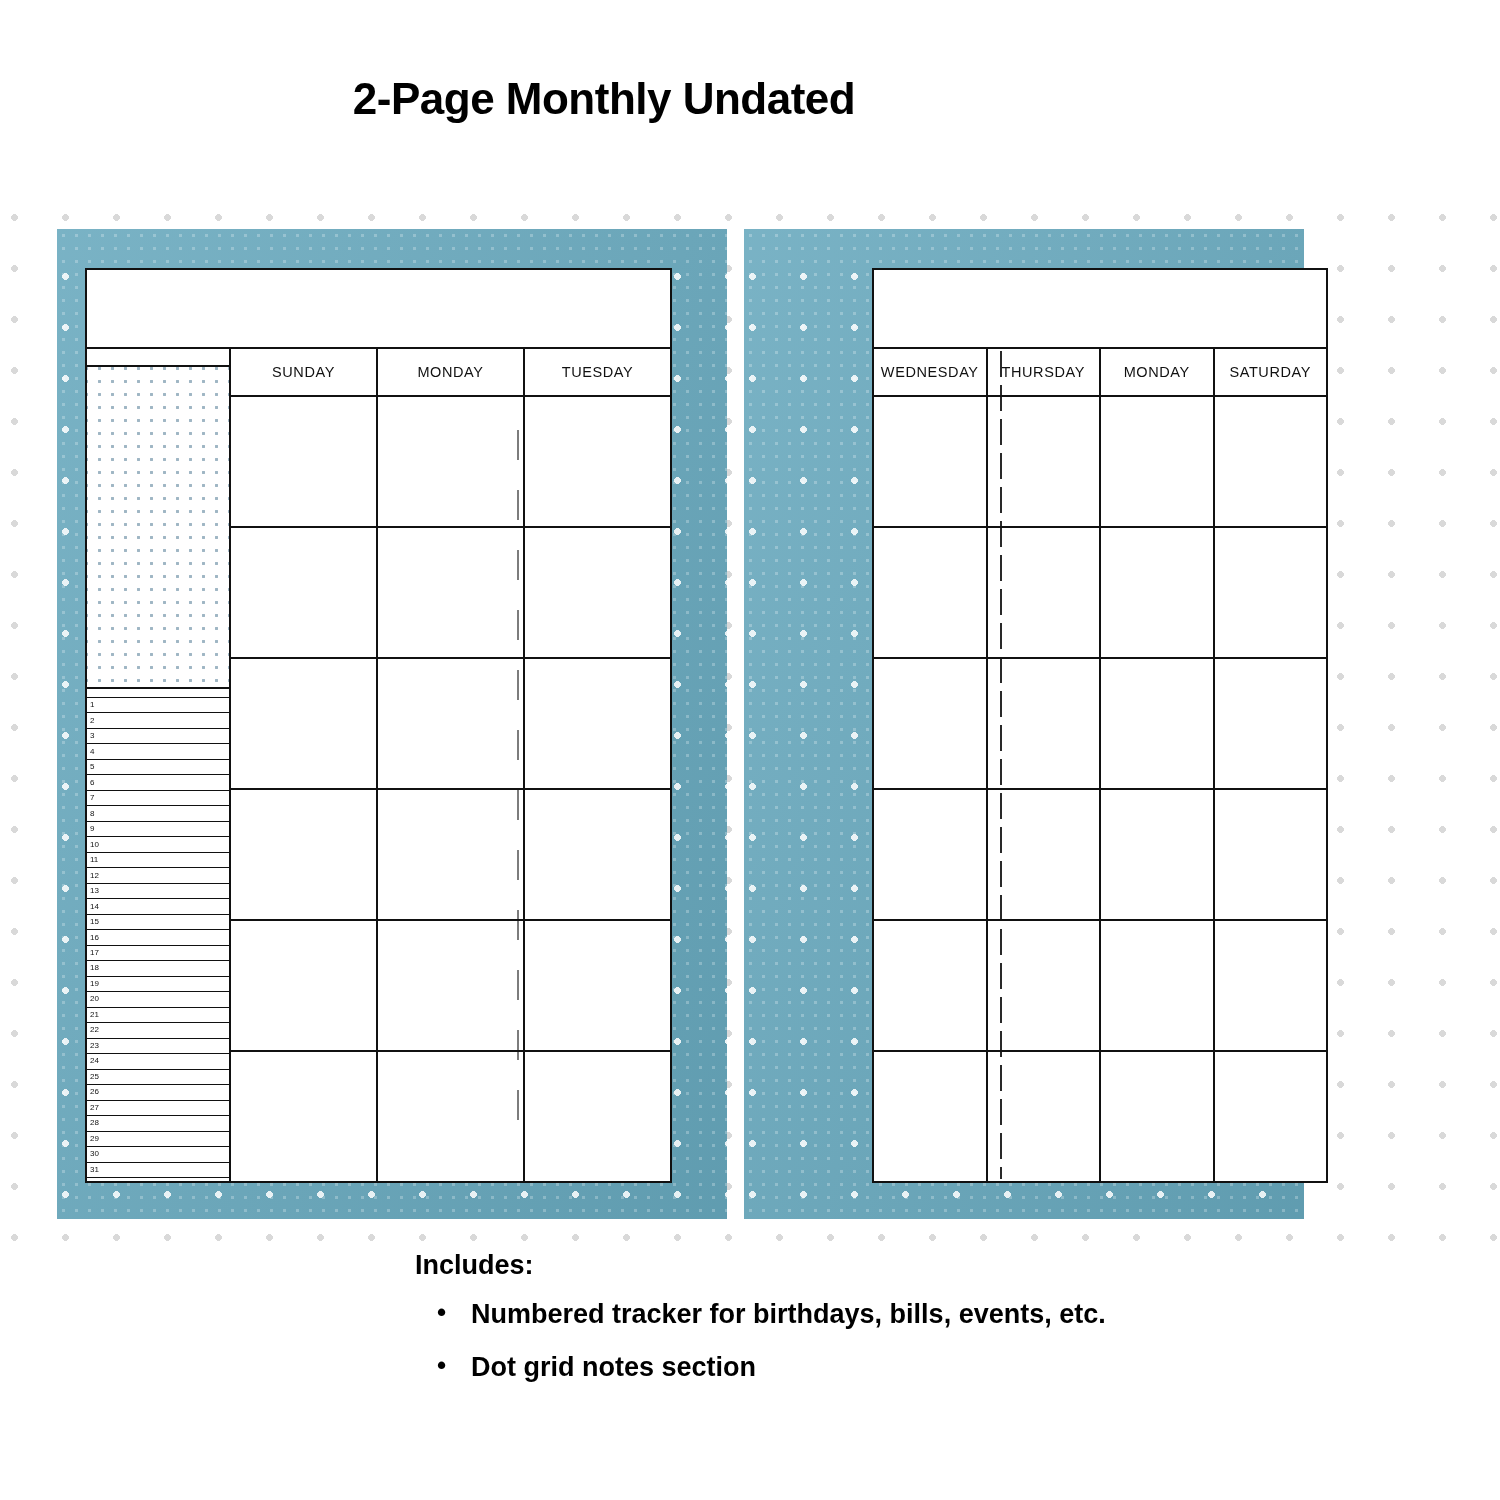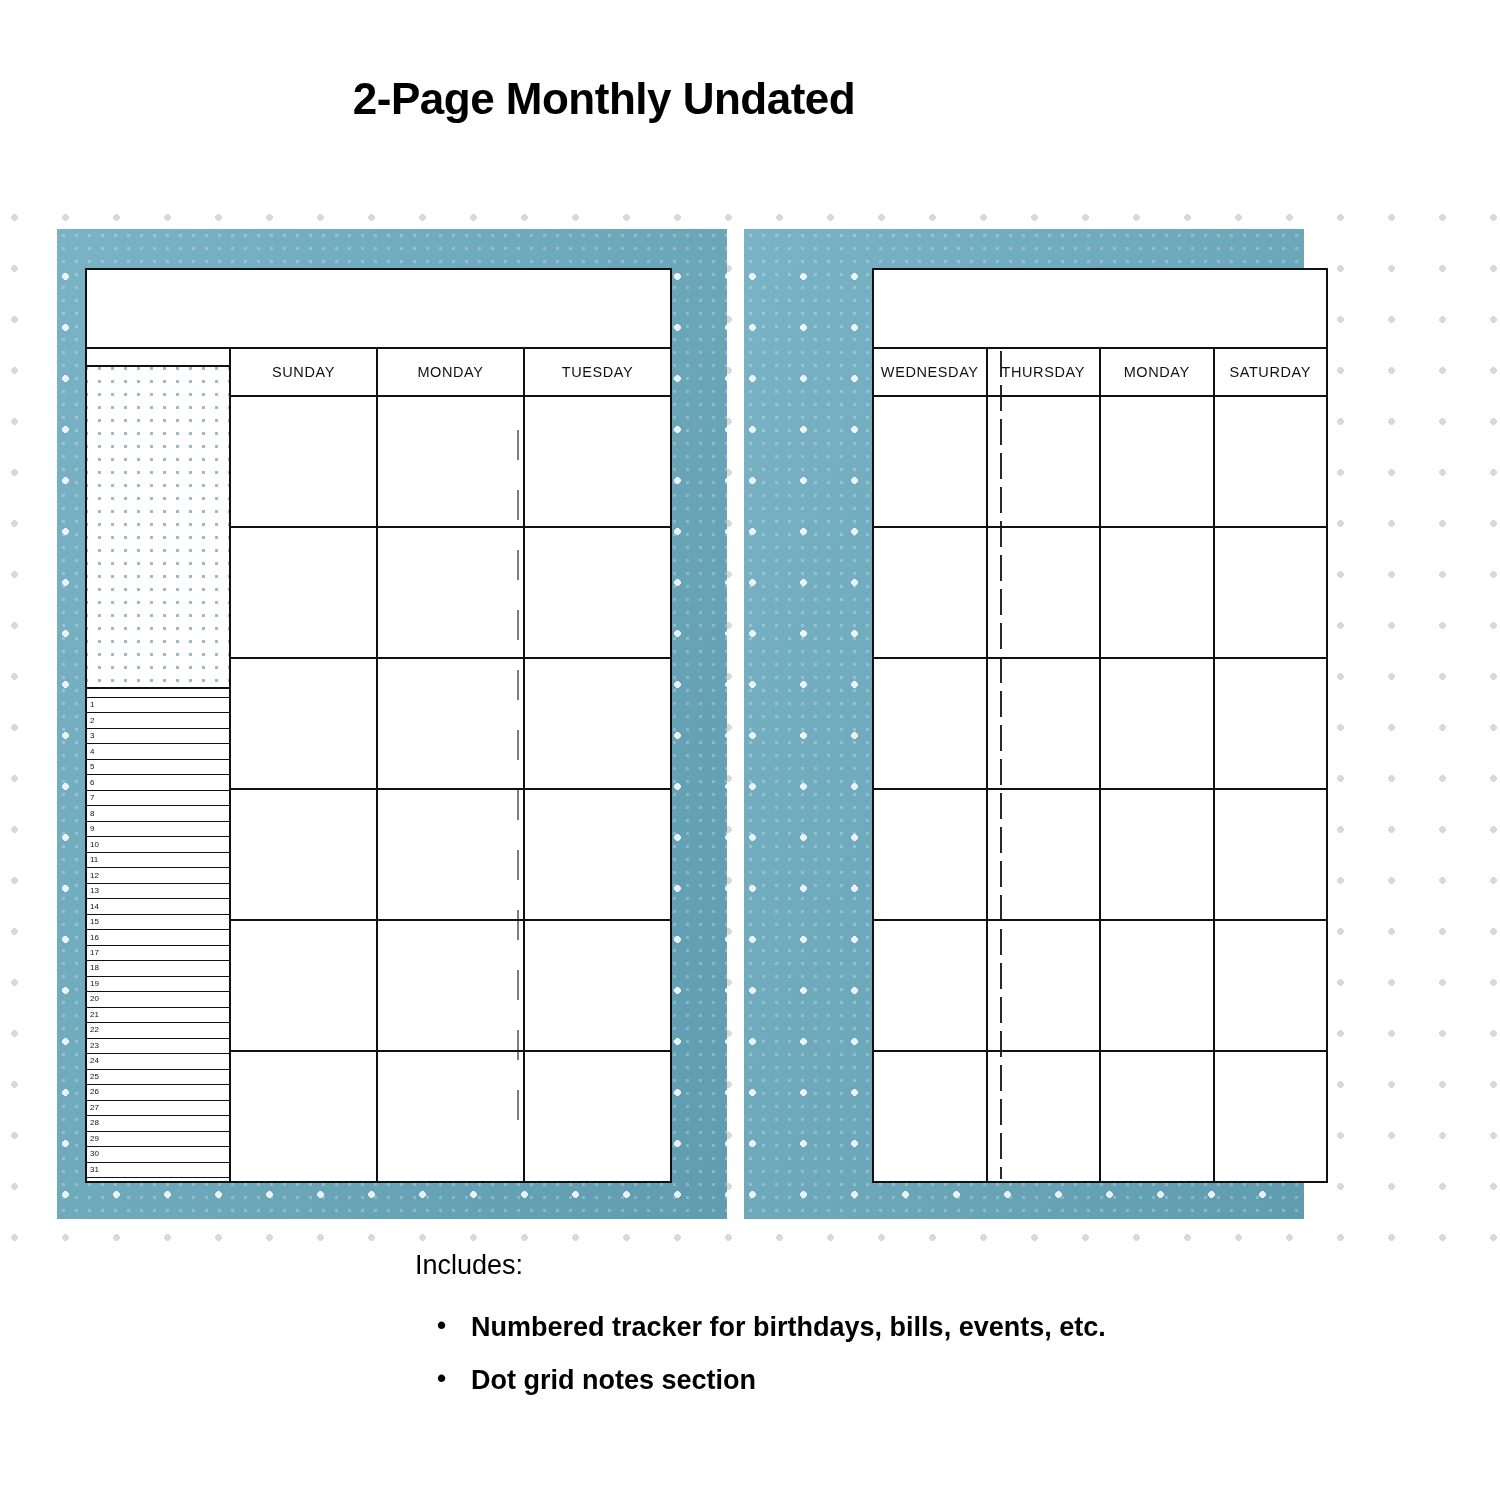--- a/index.html
+++ b/index.html
@@ -230,22 +230,22 @@
   
   .includes {
     position: absolute;
     left: 415px;
     top: 1250px;
     width: 1000px;
     color: #000000;
   }
   .includes-title {
     font-size: 27px;
-    font-weight: normal;
-    margin-bottom: 31px;
+    font-weight: bold;
+    margin-bottom: 18px;
   }
   .includes ul {
     margin: 0;
     padding-left: 56px;
     list-style: none;
   }
   .includes li {
     font-size: 27px;
     font-weight: bold;
     margin-bottom: 22px;

